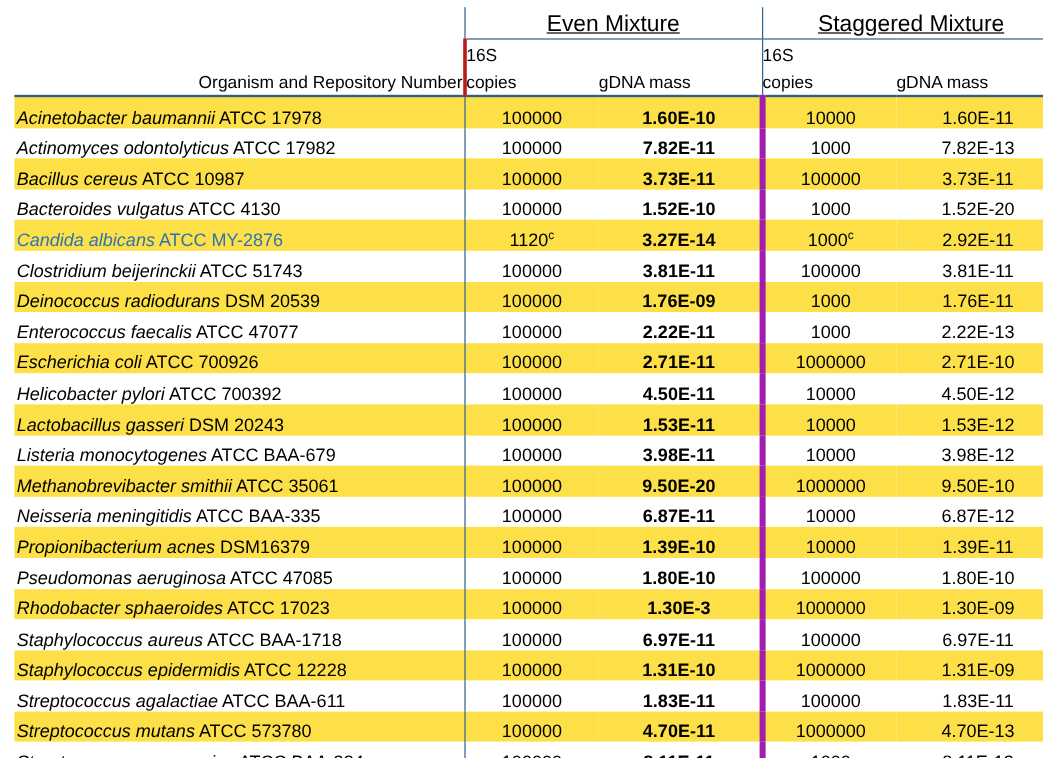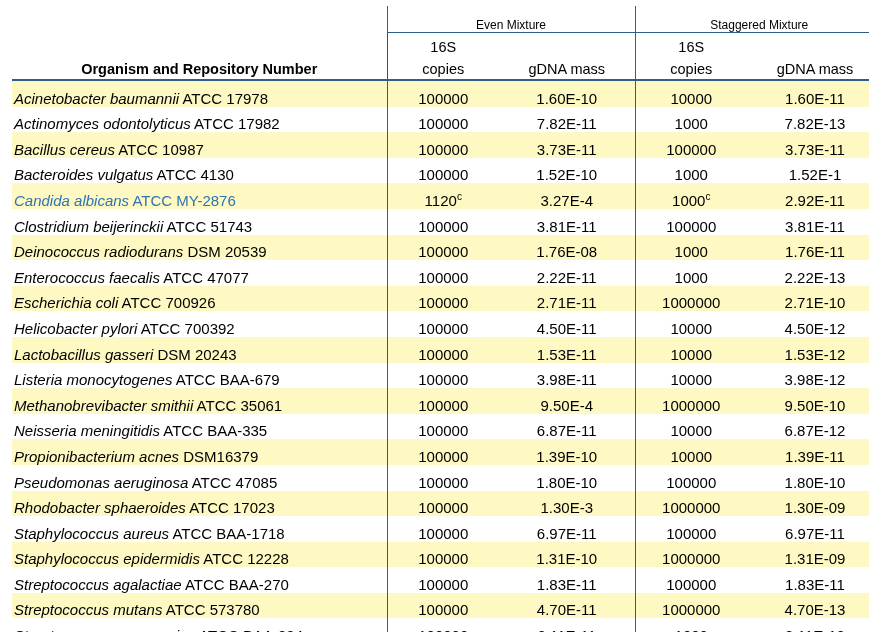--- a/index.html
+++ b/index.html
@@ -37,41 +37,41 @@
   col.c-e16s   { width: 112px; }
   col.c-egd    { width: 136px; }
   col.c-s16s   { width: 112px; }
   col.c-sgd    { width: 136px; }
 
   
   .grp-row td {
     height: 26px;
     text-align: center;
     font-weight: bold;
-    font-size: 12px;
+    font-size: 19px;
     border-bottom: 1px solid #2e5f8a;
+    text-decoration: underline;
   }
   .grp-row td.blank {
     border-bottom: none;
     border-right: 1px solid #2e5f8a;
   }
   .grp-even {
     border-right: 1px solid #2e5f8a;
   }
 
   
   .sub-row td {
     height: 22px;
-    text-align: center;
+    text-align: left;
     font-size: 14.5px;
   }
   .sub-row td.org-cell {
-    text-align: center;
-    border-right: 1px solid #b91c1c;
-    font-weight: bold;
+    text-align: right;
+    border-right: 3px solid #b91c1c;
   }
   .sub-row td.sep {
     border-right: 1px solid #2e5f8a;
   }
   .sub-row.second td {
     border-bottom: 2px solid #2e5f8a;
     padding-bottom: 2px;
   }
 
   
@@ -81,24 +81,25 @@
   }
   tbody tr td.org {
     text-align: left;
     padding-left: 2px;
     border-right: 1px solid #2e5f8a;
   }
   tbody tr td.num {
     text-align: center;
   }
   tbody tr td.sep {
-    border-right: 1px solid #a21caf;
+    border-right: 5px solid #a21caf;
+    font-weight: bold;
   }
   tbody tr.alt td {
-    background: #fef9c3;
+    background: #fde047;
   }
   tbody tr.last td {
     border-bottom: 2px solid #2e5f8a;
   }
   .sp-name { font-style: italic; }
   .fungus .sp-name, .fungus .strain { color: #2e74b5; }
   sup { font-size: 10px; vertical-align: super; }
 </style>
 </head>
 <body>
@@ -153,40 +154,40 @@
           <td class="num"><span>100000</span></td>
           <td class="num sep"><span>3.73E-11</span></td>
           <td class="num"><span>100000</span></td>
           <td class="num"><span>3.73E-11</span></td>
         </tr>
         <tr>
           <td class="org"><span class="sp-name">Bacteroides vulgatus</span><span class="strain"> ATCC 4130</span></td>
           <td class="num"><span>100000</span></td>
           <td class="num sep"><span>1.52E-10</span></td>
           <td class="num"><span>1000</span></td>
-          <td class="num"><span>1.52E-1</span></td>
+          <td class="num"><span>1.52E-20</span></td>
         </tr>
         <tr class="alt fungus">
           <td class="org"><span class="sp-name">Candida albicans</span><span class="strain"> ATCC MY-2876</span></td>
           <td class="num"><span>1120</span><sup>c</sup></td>
-          <td class="num sep"><span>3.27E-4</span></td>
+          <td class="num sep"><span>3.27E-14</span></td>
           <td class="num"><span>1000</span><sup>c</sup></td>
           <td class="num"><span>2.92E-11</span></td>
         </tr>
         <tr>
           <td class="org"><span class="sp-name">Clostridium beijerinckii</span><span class="strain"> ATCC 51743</span></td>
           <td class="num"><span>100000</span></td>
           <td class="num sep"><span>3.81E-11</span></td>
           <td class="num"><span>100000</span></td>
           <td class="num"><span>3.81E-11</span></td>
         </tr>
         <tr class="alt">
           <td class="org"><span class="sp-name">Deinococcus radiodurans</span><span class="strain"> DSM 20539</span></td>
           <td class="num"><span>100000</span></td>
-          <td class="num sep"><span>1.76E-08</span></td>
+          <td class="num sep"><span>1.76E-09</span></td>
           <td class="num"><span>1000</span></td>
           <td class="num"><span>1.76E-11</span></td>
         </tr>
         <tr>
           <td class="org"><span class="sp-name">Enterococcus faecalis</span><span class="strain"> ATCC 47077</span></td>
           <td class="num"><span>100000</span></td>
           <td class="num sep"><span>2.22E-11</span></td>
           <td class="num"><span>1000</span></td>
           <td class="num"><span>2.22E-13</span></td>
         </tr>
@@ -214,21 +215,21 @@
         <tr>
           <td class="org"><span class="sp-name">Listeria monocytogenes</span><span class="strain"> ATCC BAA-679</span></td>
           <td class="num"><span>100000</span></td>
           <td class="num sep"><span>3.98E-11</span></td>
           <td class="num"><span>10000</span></td>
           <td class="num"><span>3.98E-12</span></td>
         </tr>
         <tr class="alt">
           <td class="org"><span class="sp-name">Methanobrevibacter smithii</span><span class="strain"> ATCC 35061</span></td>
           <td class="num"><span>100000</span></td>
-          <td class="num sep"><span>9.50E-4</span></td>
+          <td class="num sep"><span>9.50E-20</span></td>
           <td class="num"><span>1000000</span></td>
           <td class="num"><span>9.50E-10</span></td>
         </tr>
         <tr>
           <td class="org"><span class="sp-name">Neisseria meningitidis</span><span class="strain"> ATCC BAA-335</span></td>
           <td class="num"><span>100000</span></td>
           <td class="num sep"><span>6.87E-11</span></td>
           <td class="num"><span>10000</span></td>
           <td class="num"><span>6.87E-12</span></td>
         </tr>
@@ -261,21 +262,21 @@
           <td class="num"><span>6.97E-11</span></td>
         </tr>
         <tr class="alt">
           <td class="org"><span class="sp-name">Staphylococcus epidermidis</span><span class="strain"> ATCC 12228</span></td>
           <td class="num"><span>100000</span></td>
           <td class="num sep"><span>1.31E-10</span></td>
           <td class="num"><span>1000000</span></td>
           <td class="num"><span>1.31E-09</span></td>
         </tr>
         <tr>
-          <td class="org"><span class="sp-name">Streptococcus agalactiae</span><span class="strain"> ATCC BAA-270</span></td>
+          <td class="org"><span class="sp-name">Streptococcus agalactiae</span><span class="strain"> ATCC BAA-611</span></td>
           <td class="num"><span>100000</span></td>
           <td class="num sep"><span>1.83E-11</span></td>
           <td class="num"><span>100000</span></td>
           <td class="num"><span>1.83E-11</span></td>
         </tr>
         <tr class="alt">
           <td class="org"><span class="sp-name">Streptococcus mutans</span><span class="strain"> ATCC 573780</span></td>
           <td class="num"><span>100000</span></td>
           <td class="num sep"><span>4.70E-11</span></td>
           <td class="num"><span>1000000</span></td>

